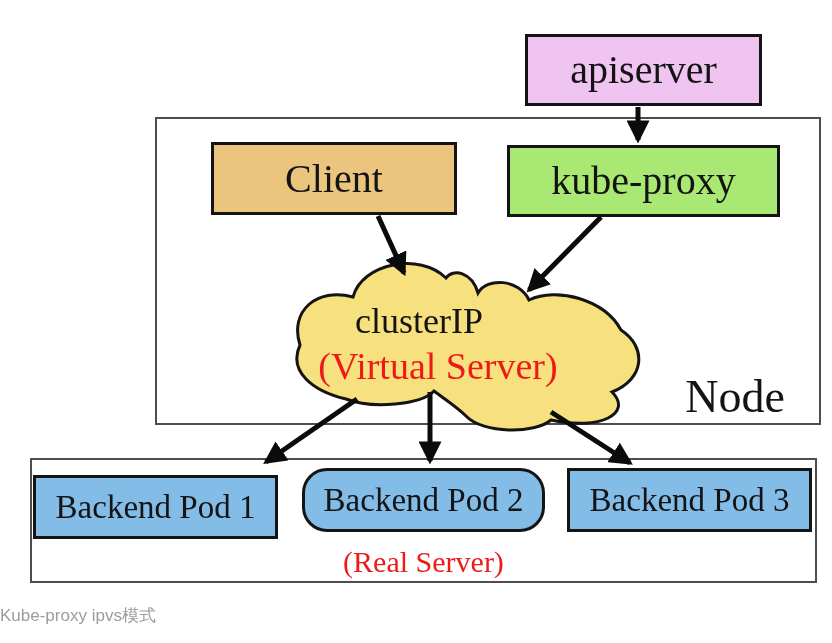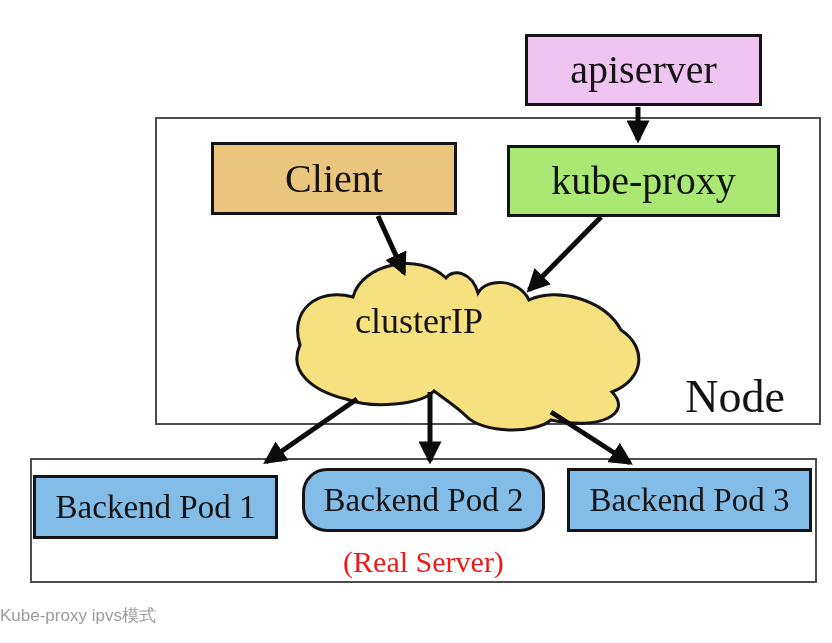--- a/index.html
+++ b/index.html
@@ -114,20 +114,21 @@
 
   <div class="node-rect kubeproxy">
     <span>kube-proxy</span>
   </div>
 
   <div class="node-rect client">
     <span>Client</span>
   </div>
 
   <div class="cloud-line1">clusterIP</div>
+  <div class="cloud-line2">(Virtual Server)</div>
 
   <div class="node-label">Node</div>
 
   <div class="node-rect pod pod1">
     <span>Backend Pod 1</span>
   </div>
   <div class="node-rect pod pod2">
     <span>Backend Pod 2</span>
   </div>
   <div class="node-rect pod pod3">

